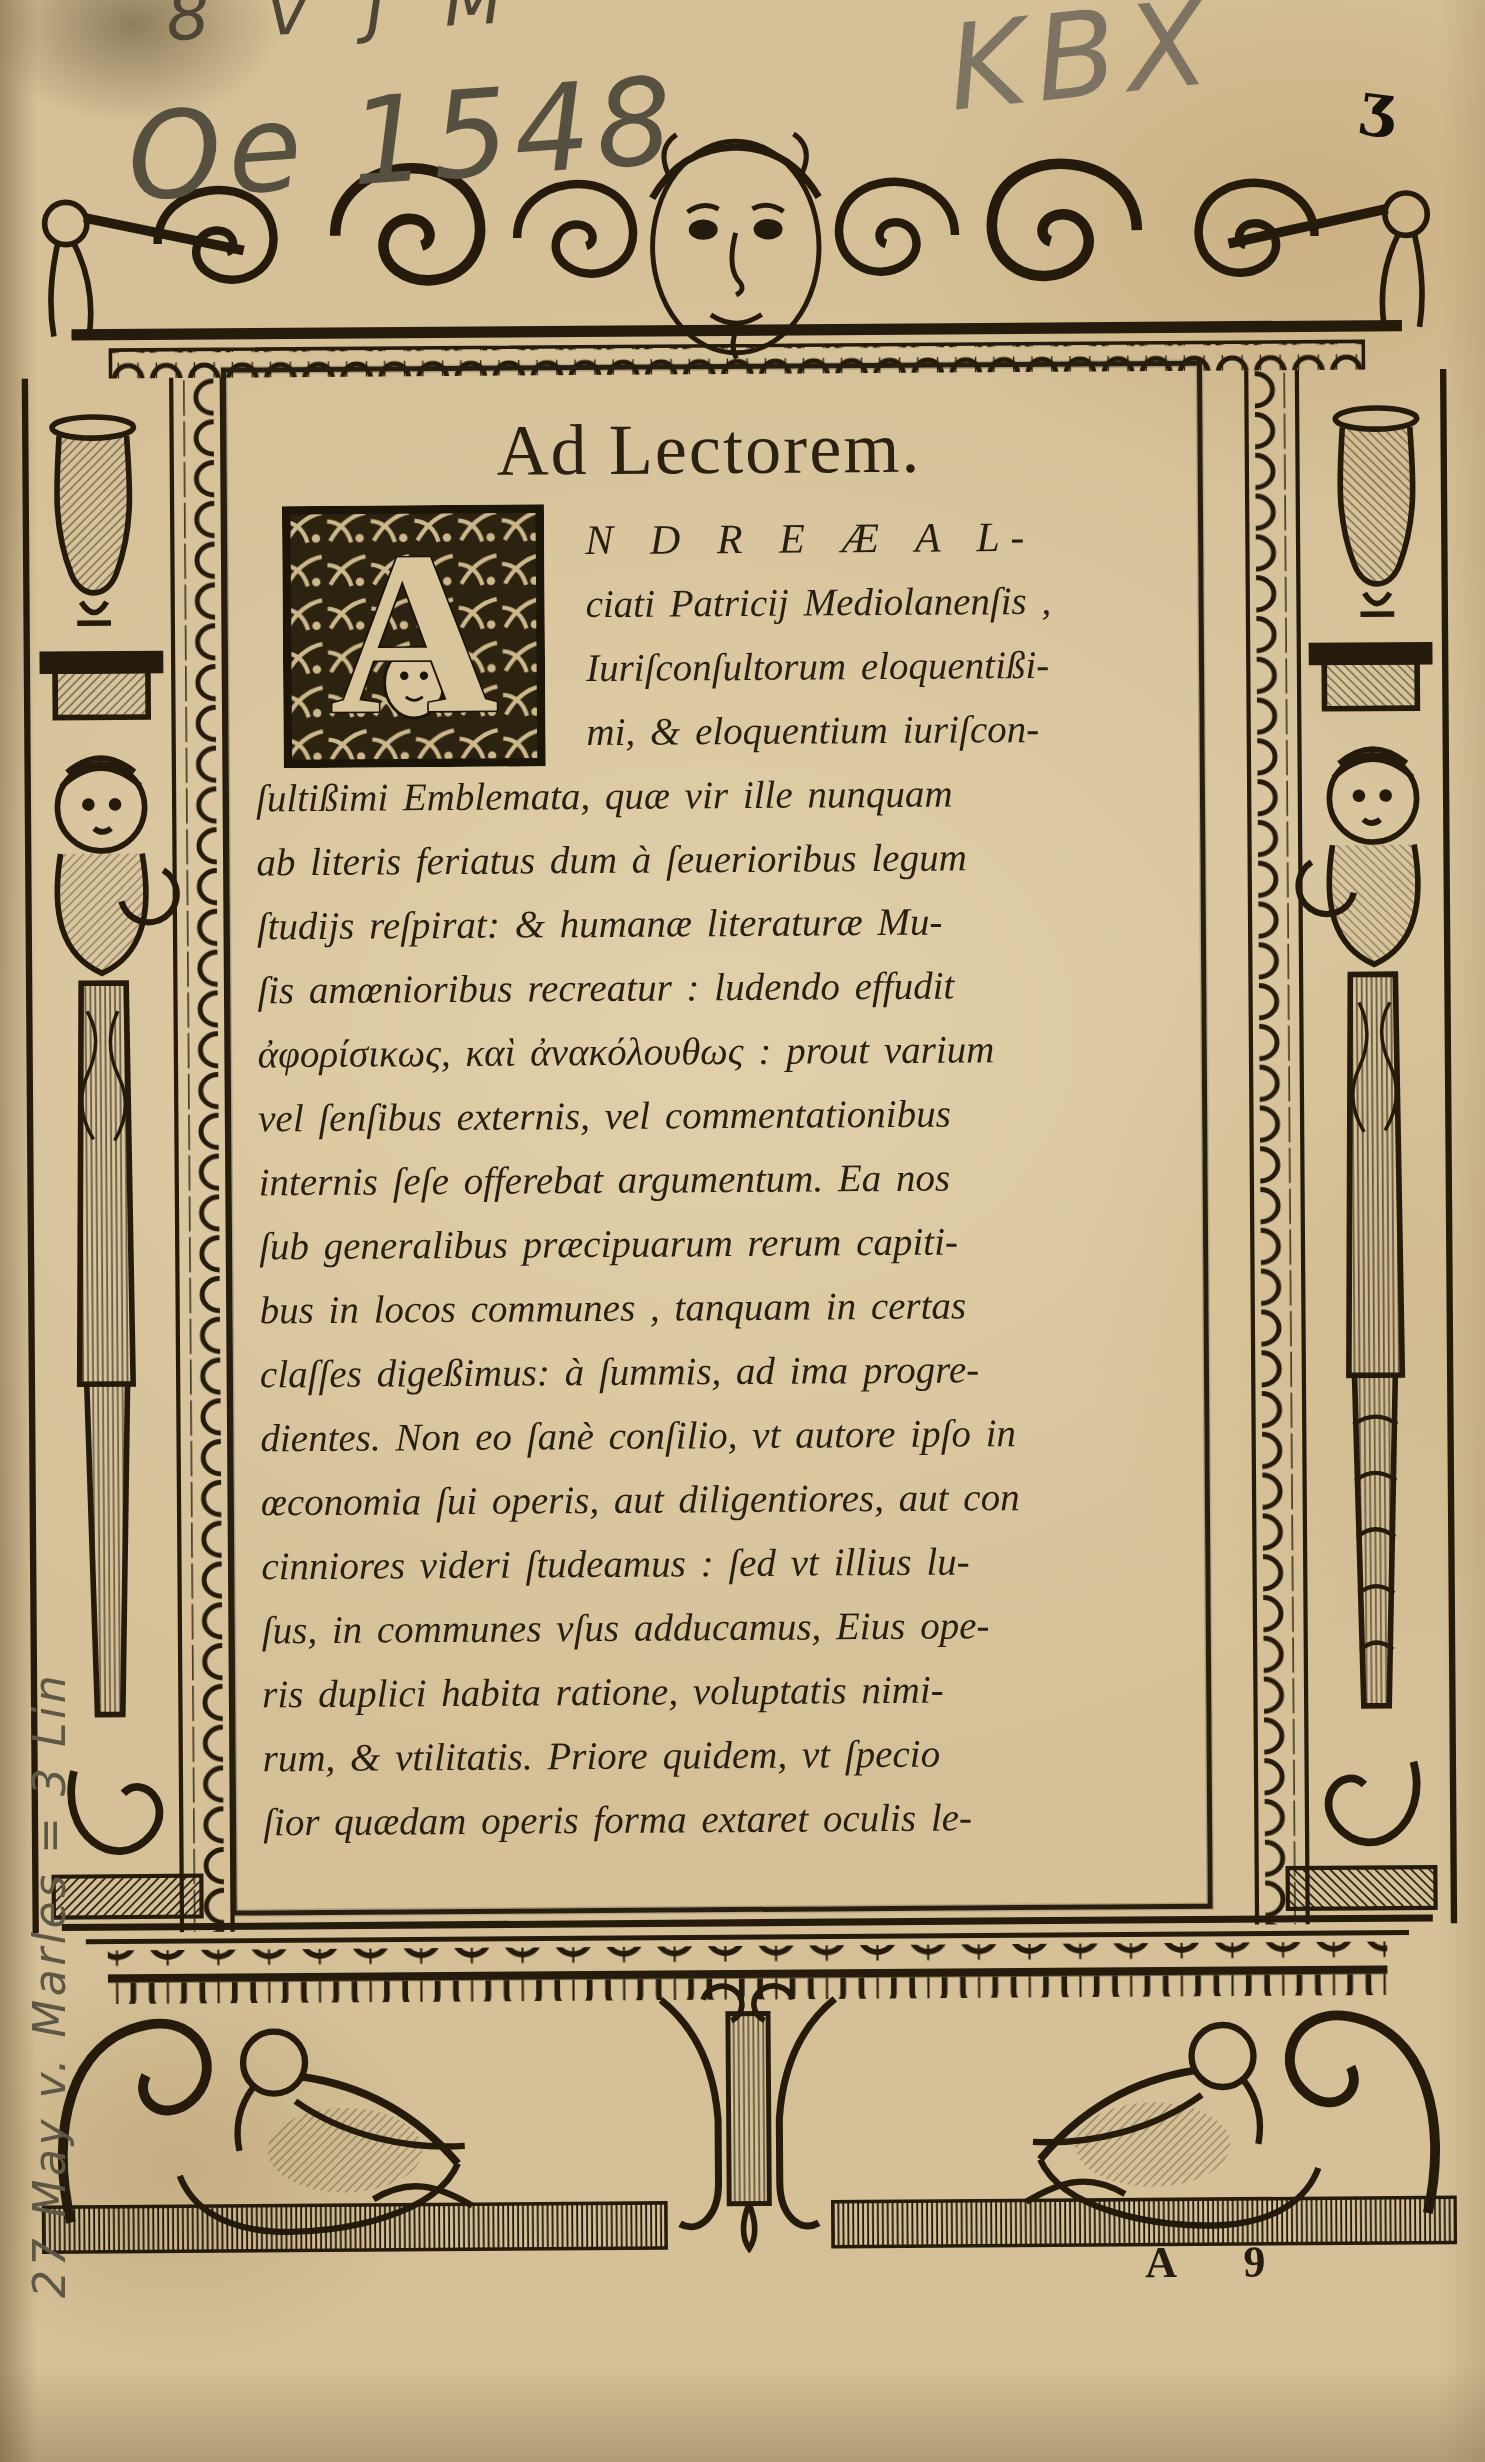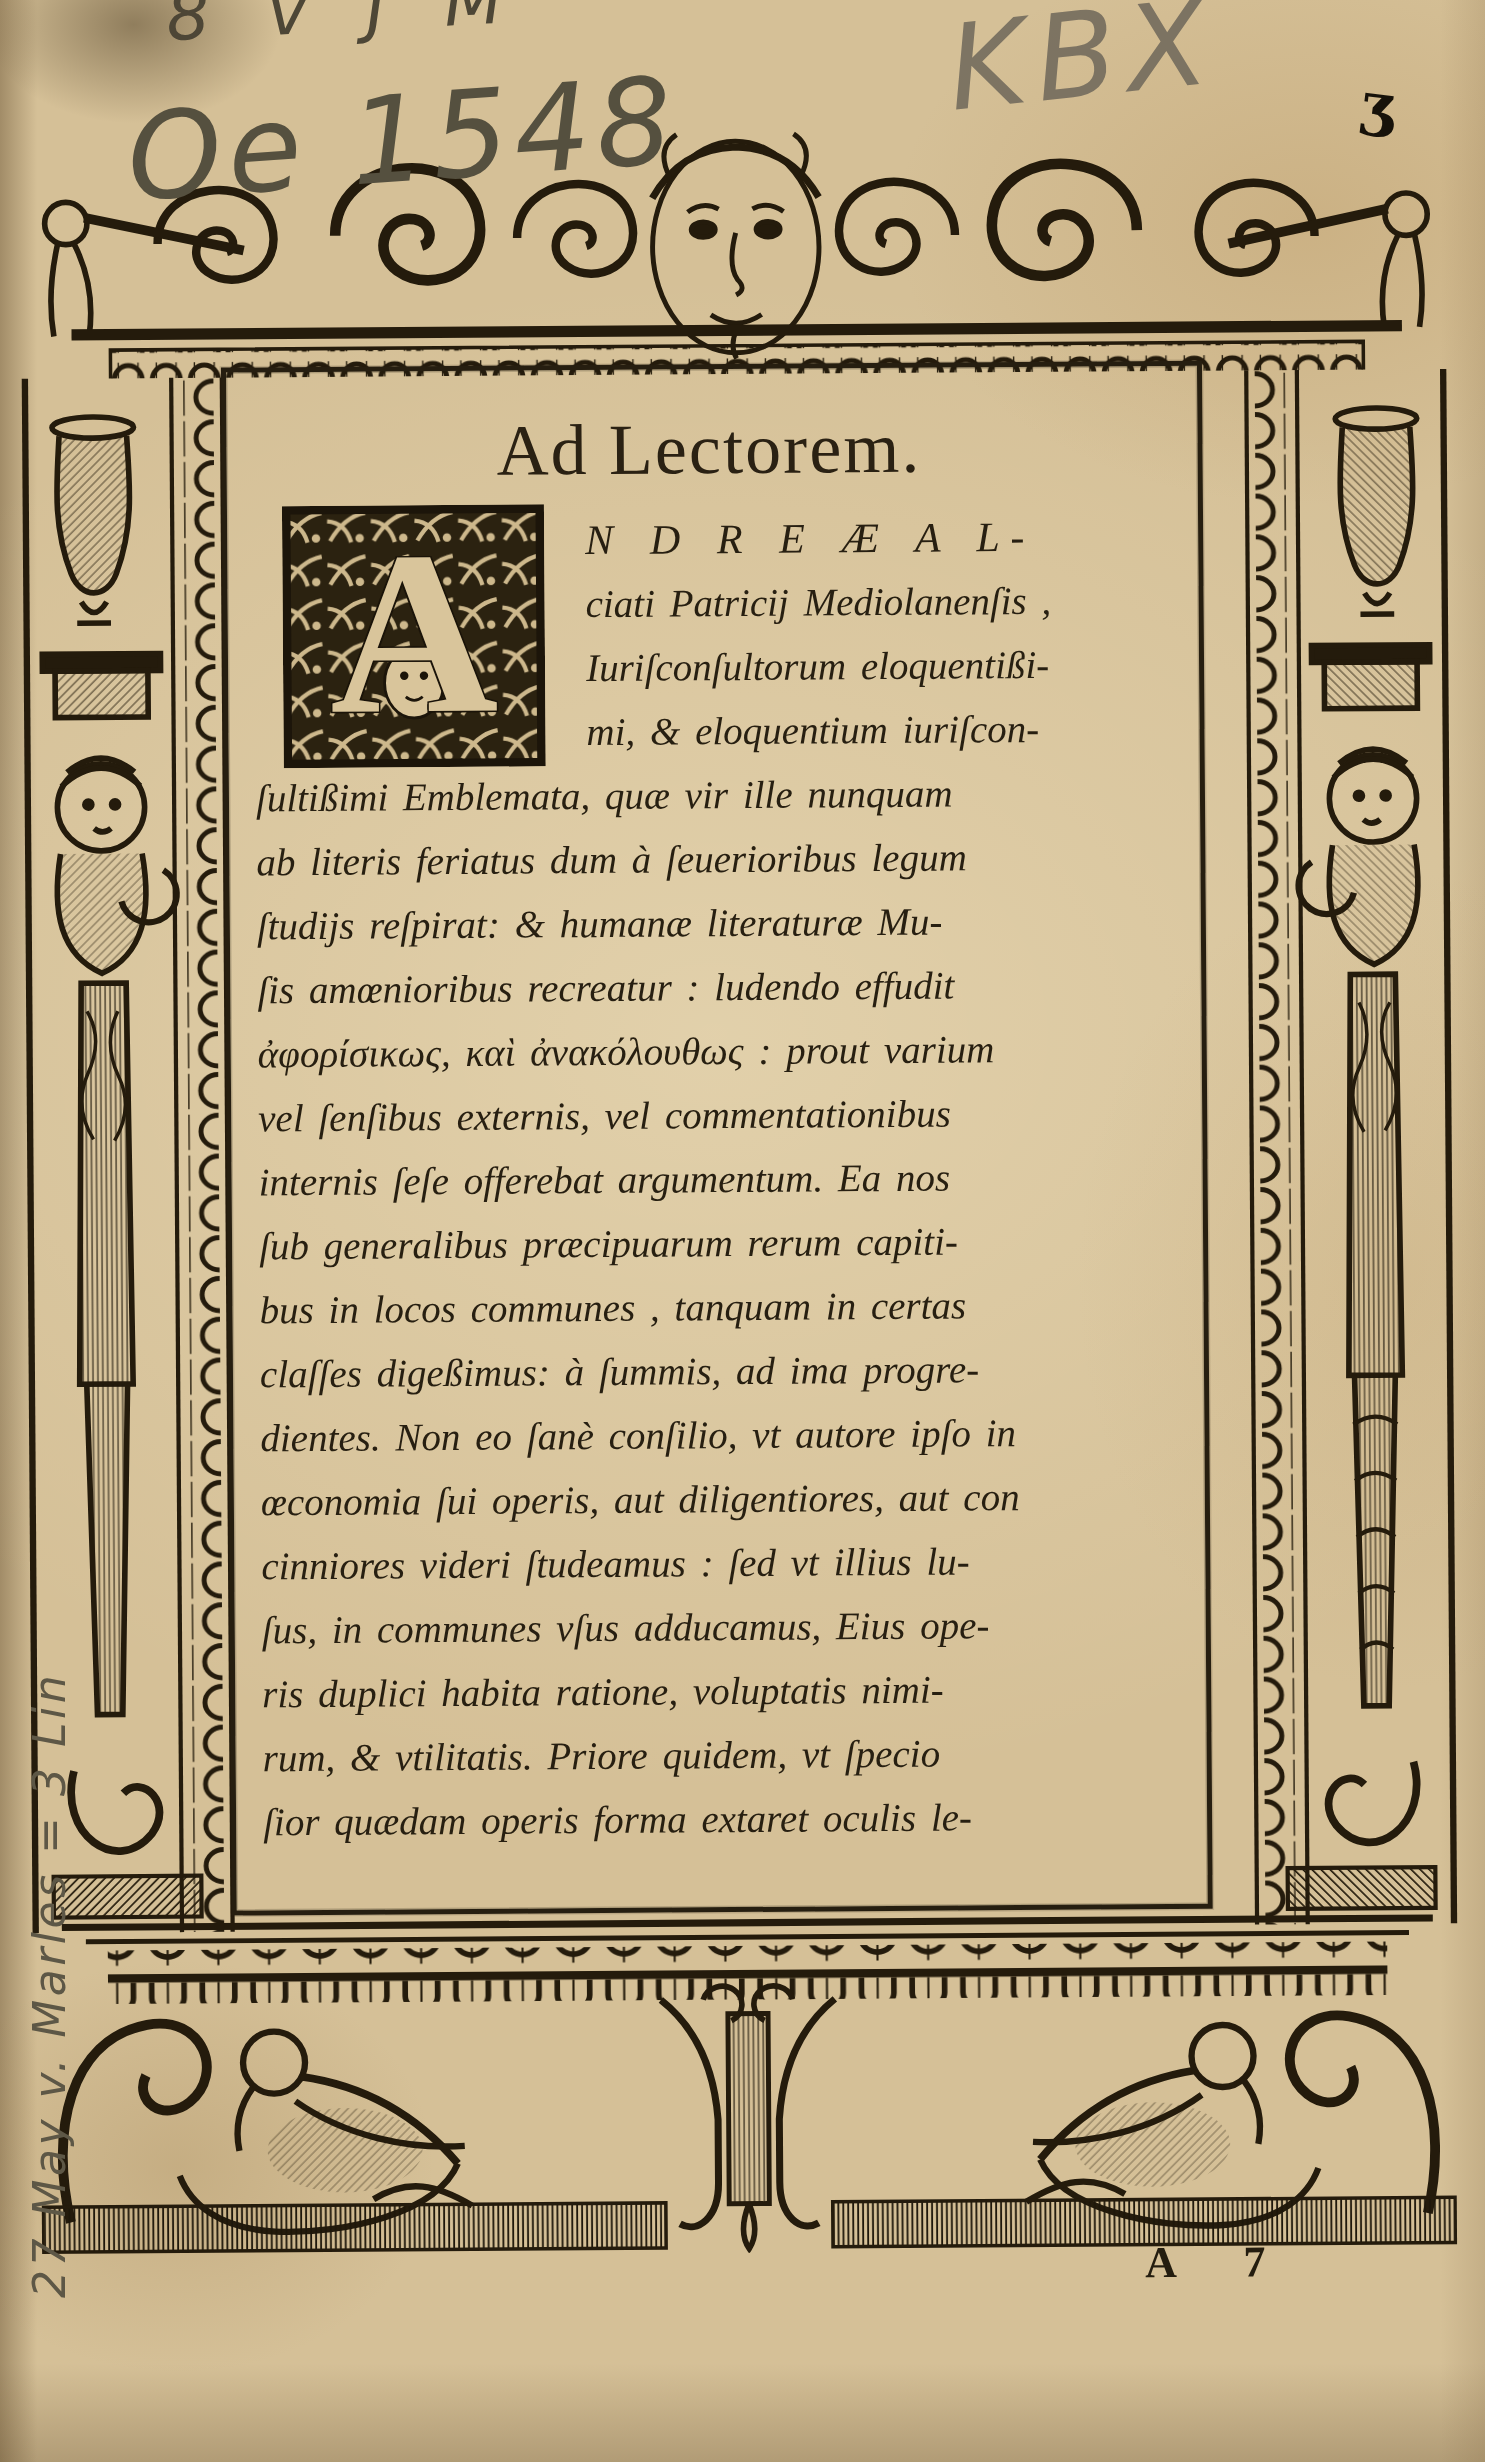--- a/index.html
+++ b/index.html
@@ -285,21 +285,21 @@
           <div class="line">dientes. Non eo ſanè conſilio, vt autore ipſo in</div>
           <div class="line">œconomia ſui operis, aut diligentiores, aut con</div>
           <div class="line">cinniores videri ſtudeamus : ſed vt illius lu-</div>
           <div class="line">ſus, in communes vſus adducamus, Eius ope-</div>
           <div class="line">ris duplici habita ratione, voluptatis nimi-</div>
           <div class="line">rum, &amp; vtilitatis. Priore quidem, vt ſpecio</div>
           <div class="line">ſior quædam operis forma extaret oculis le-</div>
         </div>
     </div>
 
-    <div id="signature">A 7</div>
+    <div id="signature">A 9</div>
   </div>
 
   <div class="hw" id="hw-fragment">8 v J M</div>
   <div class="hw" id="hw-shelfmark">Oe 1548</div>
   <div class="hw" id="hw-kbx">KBX</div>
   <div class="hw" id="ink-squiggle">ʒ</div>
   <div class="hw" id="hw-margin">27 May v. Marles = 3 Lin</div>
 
 </div>
 

